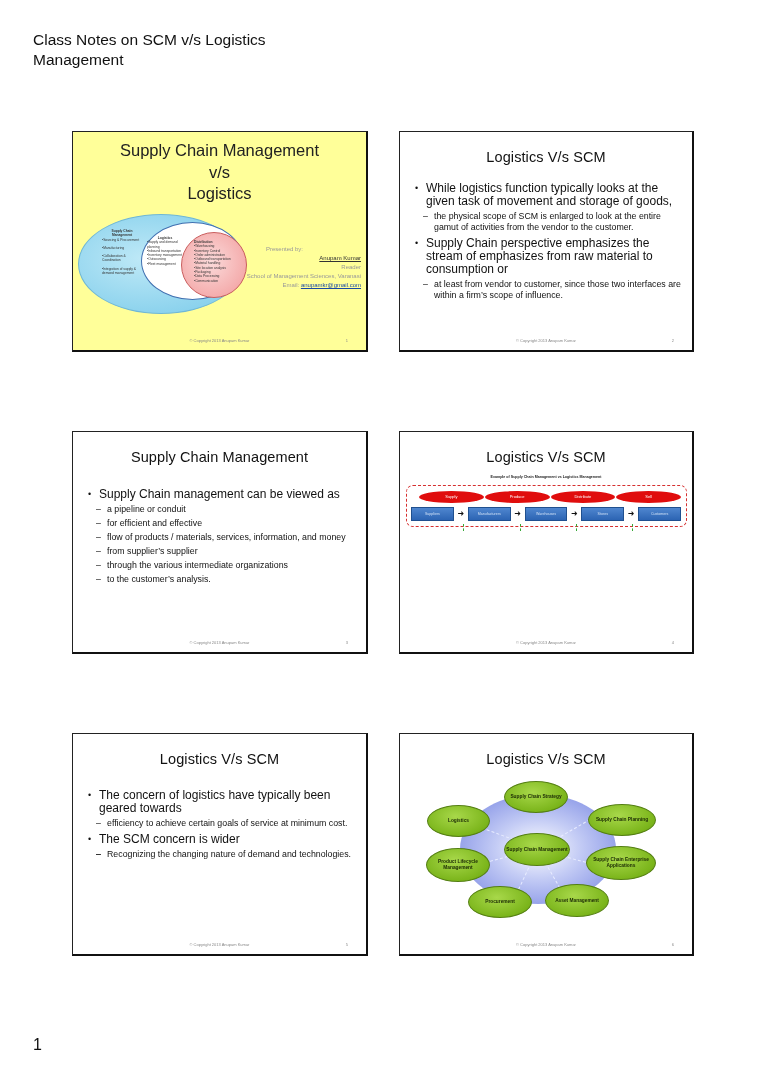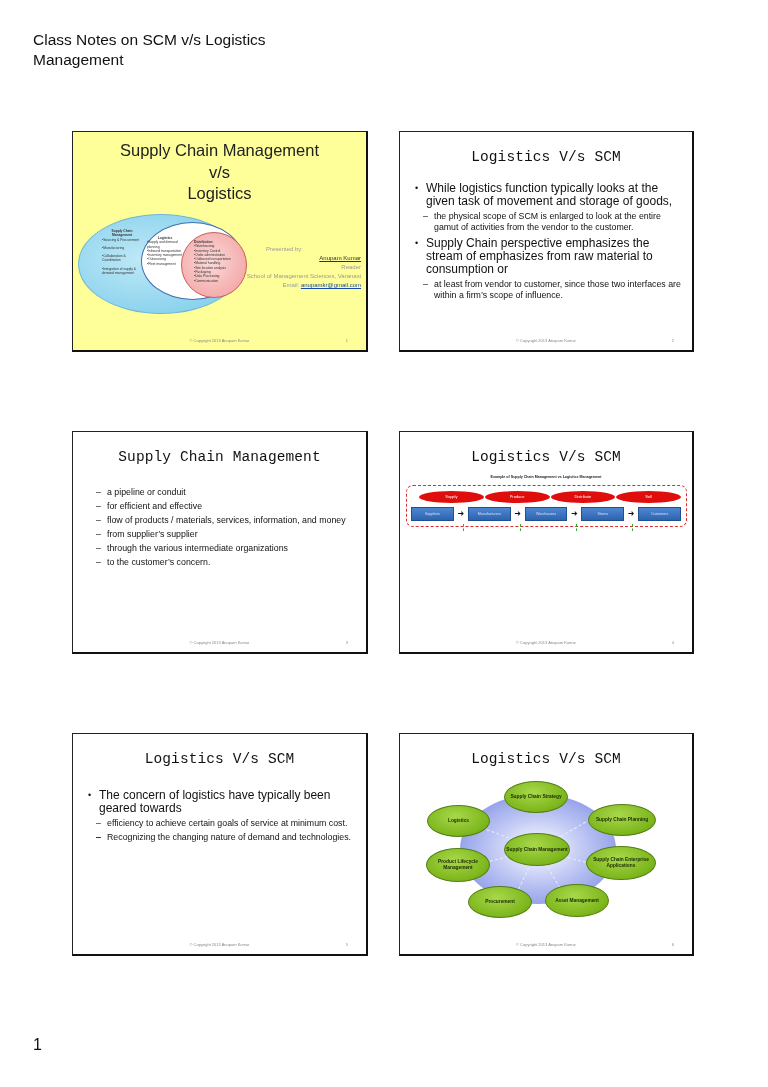--- a/index.html
+++ b/index.html
@@ -27,21 +27,21 @@
     }
     .slide.s1 { left: 72px; top: 131px; background: #ffff99; }
     .slide.s2 { left: 399px; top: 131px; width: 295px; }
     .slide.s3 { left: 72px; top: 431px; height: 223px; }
     .slide.s4 { left: 399px; top: 431px; width: 295px; height: 223px; }
     .slide.s5 { left: 72px; top: 733px; height: 223px; }
     .slide.s6 { left: 399px; top: 733px; width: 295px; height: 223px; }
 
     .slide-title {
       position: absolute; left: 0; right: 0; top: 17px; text-align: center;
-      font-family: Liberation Mono, monospace; font-size: 14.5px; color: #111; letter-spacing: 0.1px;
+      font-family: Liberation Sans, sans-serif; font-size: 14.5px; color: #111; letter-spacing: 0.1px;
     }
     .slide-footer {
       position: absolute; left: 0; right: 0; bottom: 4px; height: 8px;
       font-size: 4px; color: #888; font-family: "Liberation Sans", sans-serif;
     }
     .slide-footer .copy { position: absolute; left: 0; right: 0; text-align: center; }
     .slide-footer .num { position: absolute; right: 18px; }
 
     .bullets { position: absolute; left: 15px; right: 10px; font-family: "Liberation Sans", sans-serif; color: #111; }
     .bullets .l1 { position: relative; padding-left: 11px; font-size: 12px; line-height: 13px; margin-top: 4px; }
@@ -171,26 +171,27 @@
   </div>
   <div class="slide-footer">
     <span class="copy">© Copyright 2013 Anupam Kumar</span>
     <span class="num">2</span>
   </div>
 </div>
 
 <div class="slide s3">
   <div class="slide-title">Supply Chain Management</div>
   <div class="bullets" style="top:52px;">
+    <div class="l1">Supply Chain management can be viewed as</div>
     <div class="l2"><span class="dash">–</span><span>a pipeline or conduit</span></div>
     <div class="l2"><span class="dash">–</span><span>for efficient and effective</span></div>
     <div class="l2"><span class="dash">–</span><span>flow of products / materials, services, information, and money</span></div>
     <div class="l2"><span class="dash">–</span><span>from supplier’s supplier</span></div>
     <div class="l2"><span class="dash">–</span><span>through the various intermediate organizations</span></div>
-    <div class="l2"><span class="dash">–</span><span>to the customer’s concern.</span></div>
+    <div class="l2"><span class="dash">–</span><span>to the customer’s analysis.</span></div>
   </div>
   <div class="slide-footer">
     <span class="copy">© Copyright 2013 Anupam Kumar</span>
     <span class="num">3</span>
   </div>
 </div>
 
 <div class="slide s4">
   <div class="slide-title">Logistics V/s SCM</div>
   <div class="flow-caption">Example of Supply Chain Management vs Logistics Management</div>
@@ -222,20 +223,21 @@
     <span class="copy">© Copyright 2013 Anupam Kumar</span>
     <span class="num">4</span>
   </div>
 </div>
 
 <div class="slide s5">
   <div class="slide-title">Logistics V/s SCM</div>
   <div class="bullets" style="top:51px;">
     <div class="l1">The concern of logistics have typically been geared towards</div>
     <div class="l2"><span class="dash">–</span><span>efficiency to achieve certain goals of service at minimum cost.</span></div>
+    <div class="l1">The SCM concern is wider</div>
     <div class="l2"><span class="dash">–</span></div>
     <div class="l2"><span class="dash">–</span><span>Recognizing the changing nature of demand and technologies.</span></div>
   </div>
   <div class="slide-footer">
     <span class="copy">© Copyright 2013 Anupam Kumar</span>
     <span class="num">5</span>
   </div>
 </div>
 
 <div class="slide s6">

